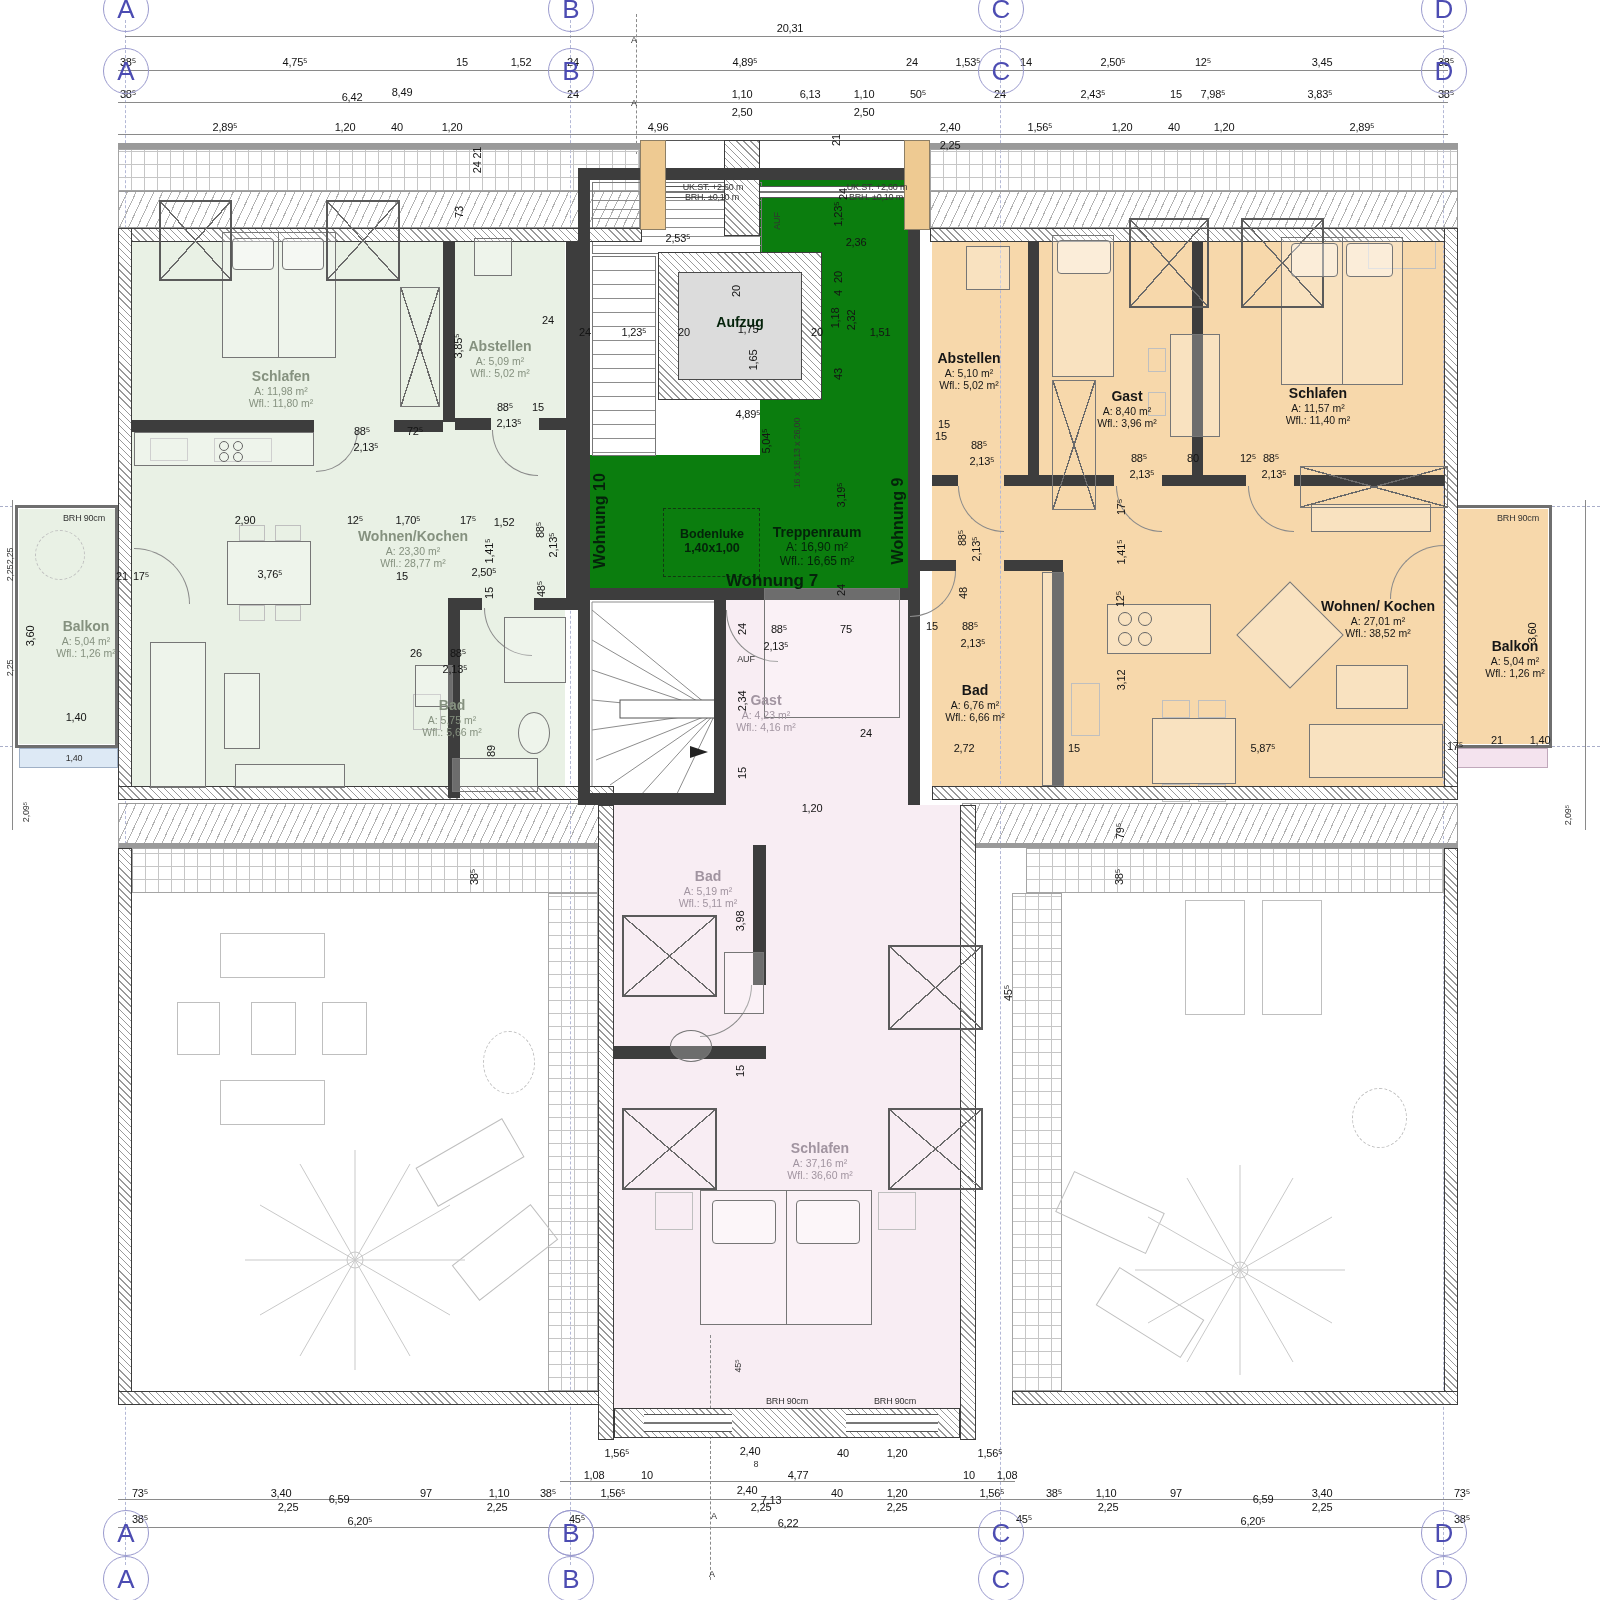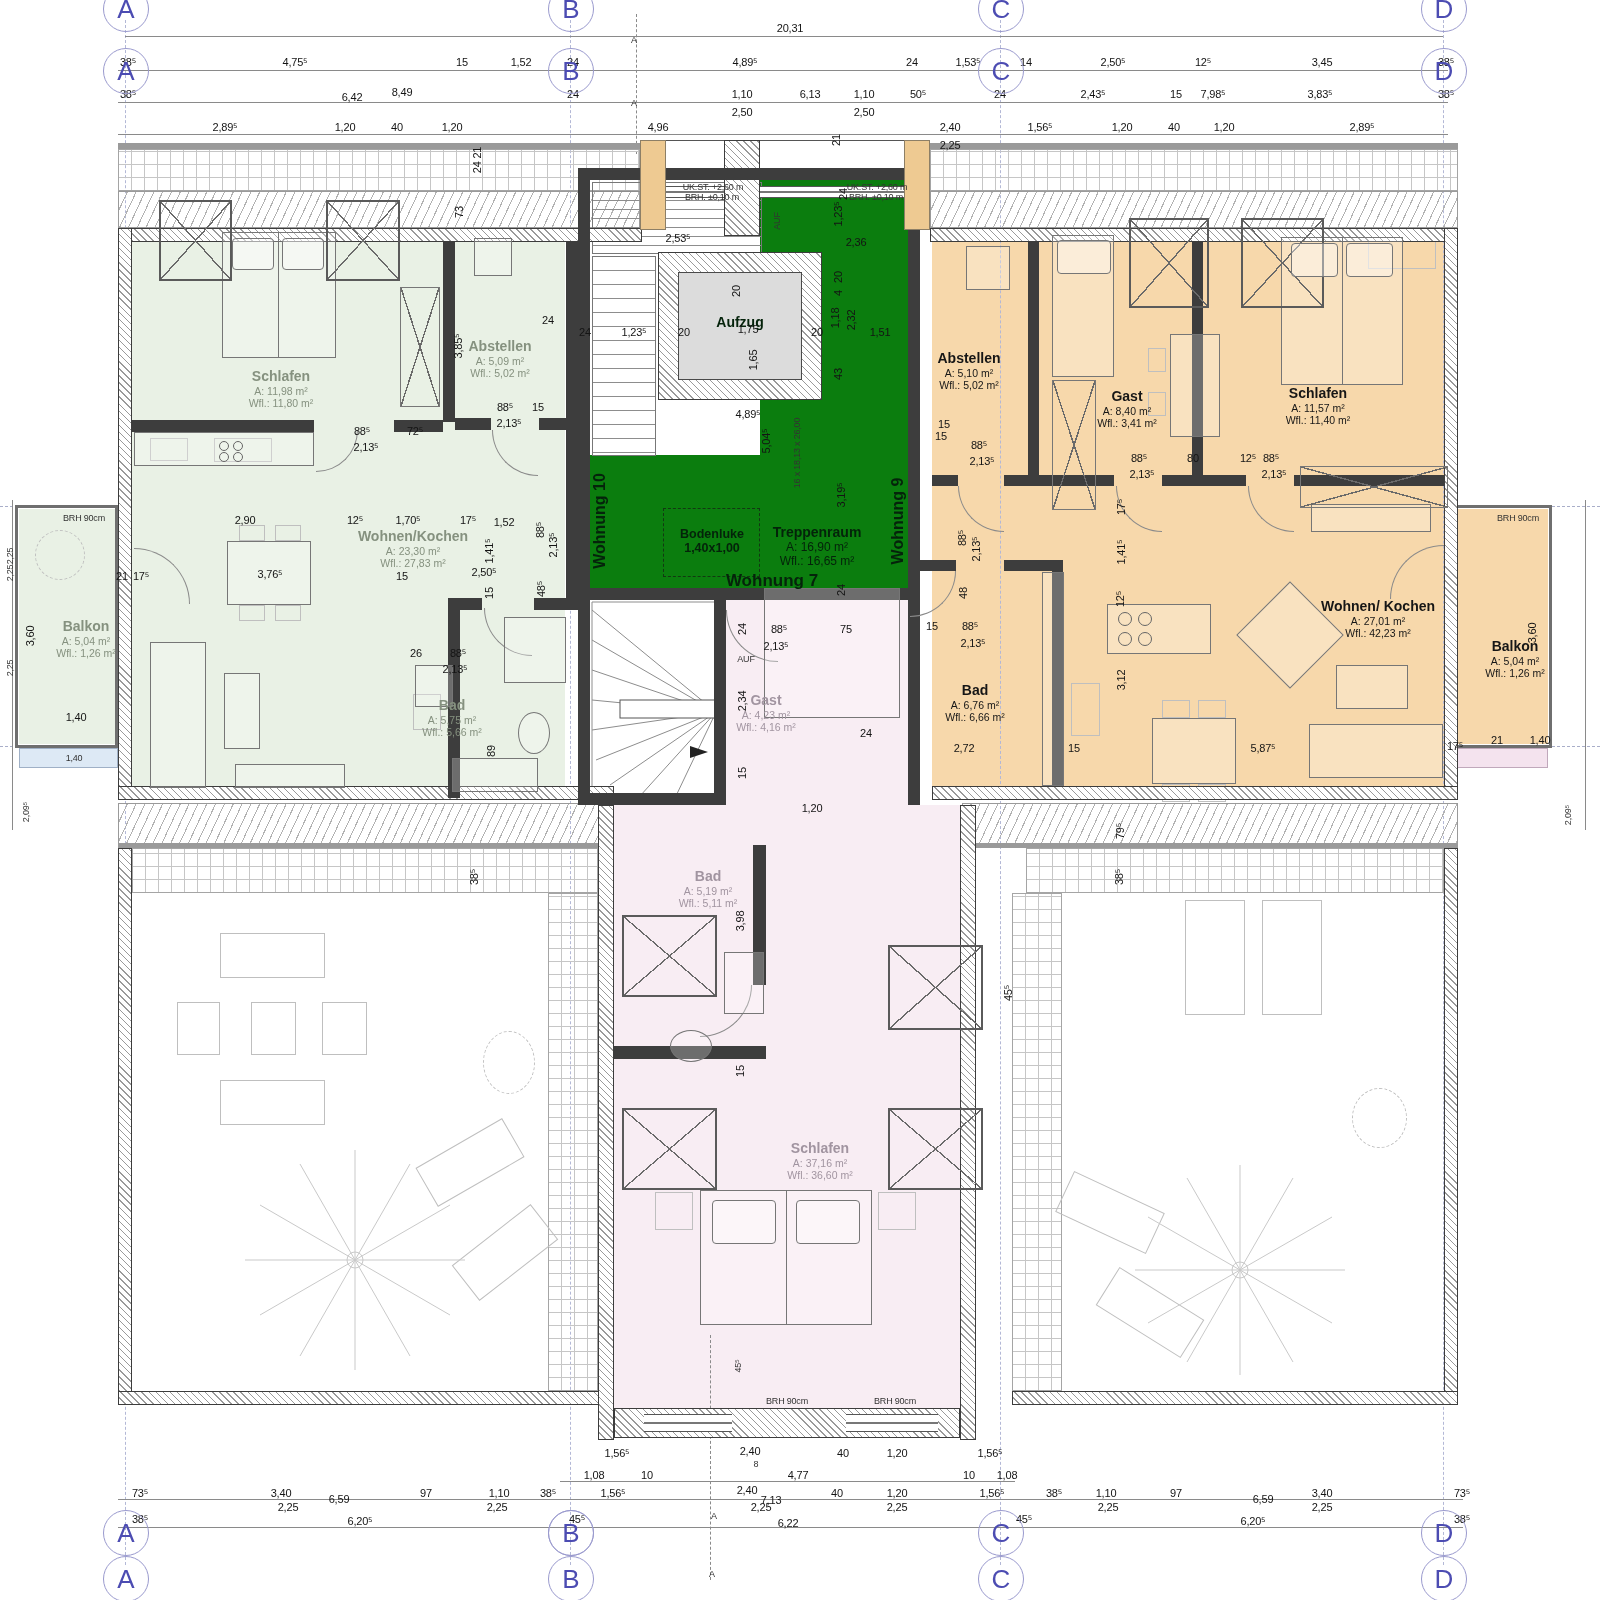--- a/index.html
+++ b/index.html
@@ -419,51 +419,51 @@
     <span class="ar">Wfl.: 11,80 m²</span>
   </div>
   <div class="roomlabel lab-green" style="left:500px;top:338px;">
     <span class="nm">Abstellen</span>
     <span class="ar">A:    5,09 m²</span>
     <span class="ar">Wfl.: 5,02 m²</span>
   </div>
   <div class="roomlabel lab-green" style="left:413px;top:528px;">
     <span class="nm">Wohnen/Kochen</span>
     <span class="ar">A:    23,30 m²</span>
-    <span class="ar">Wfl.: 27,83 m²</span>
+    <span class="ar">Wfl.: 28,77 m²</span>
   </div>
   <div class="roomlabel lab-green" style="left:452px;top:697px;">
     <span class="nm">Bad</span>
     <span class="ar">A:    5,75 m²</span>
     <span class="ar">Wfl.: 5,66 m²</span>
   </div>
   <div class="roomlabel lab-green" style="left:86px;top:618px;">
     <span class="nm">Balkon</span>
     <span class="ar">A:    5,04 m²</span>
     <span class="ar">Wfl.: 1,26 m²</span>
   </div>
   <div class="roomlabel lab-black" style="left:969px;top:350px;">
     <span class="nm">Abstellen</span>
     <span class="ar">A:    5,10 m²</span>
     <span class="ar">Wfl.: 5,02 m²</span>
   </div>
   <div class="roomlabel lab-black" style="left:1127px;top:388px;">
     <span class="nm">Gast</span>
     <span class="ar">A:    8,40 m²</span>
-    <span class="ar">Wfl.: 3,41 m²</span>
+    <span class="ar">Wfl.: 3,96 m²</span>
   </div>
   <div class="roomlabel lab-black" style="left:1318px;top:385px;">
     <span class="nm">Schlafen</span>
     <span class="ar">A:    11,57 m²</span>
     <span class="ar">Wfl.: 11,40 m²</span>
   </div>
   <div class="roomlabel lab-black" style="left:1378px;top:598px;">
     <span class="nm">Wohnen/ Kochen</span>
     <span class="ar">A:    27,01 m²</span>
-    <span class="ar">Wfl.: 42,23 m²</span>
+    <span class="ar">Wfl.: 38,52 m²</span>
   </div>
   <div class="roomlabel lab-black" style="left:975px;top:682px;">
     <span class="nm">Bad</span>
     <span class="ar">A:    6,76 m²</span>
     <span class="ar">Wfl.: 6,66 m²</span>
   </div>
   <div class="roomlabel lab-black" style="left:1515px;top:638px;">
     <span class="nm">Balkon</span>
     <span class="ar">A:    5,04 m²</span>
     <span class="ar">Wfl.: 1,26 m²</span>

